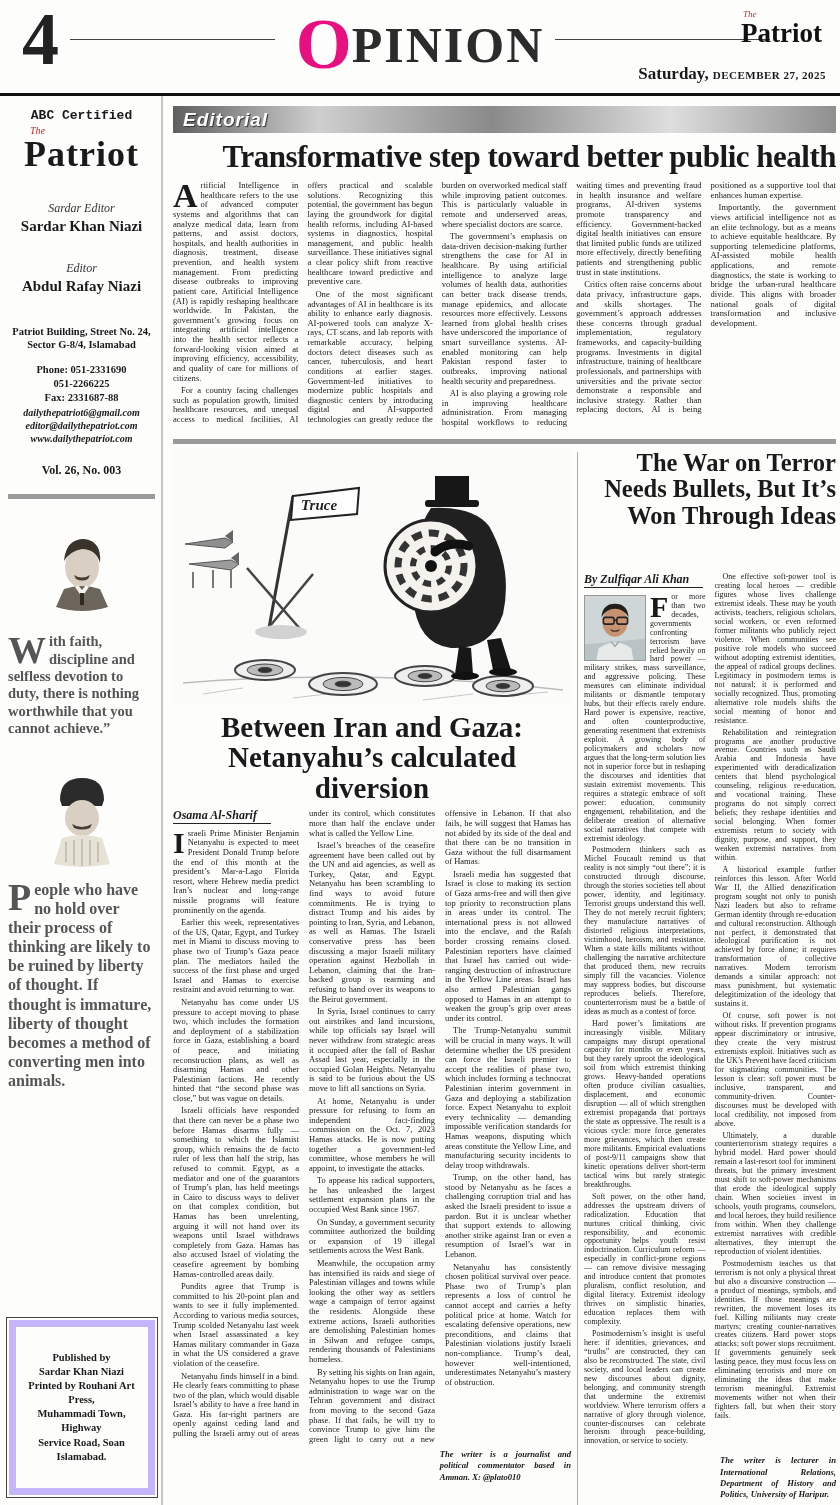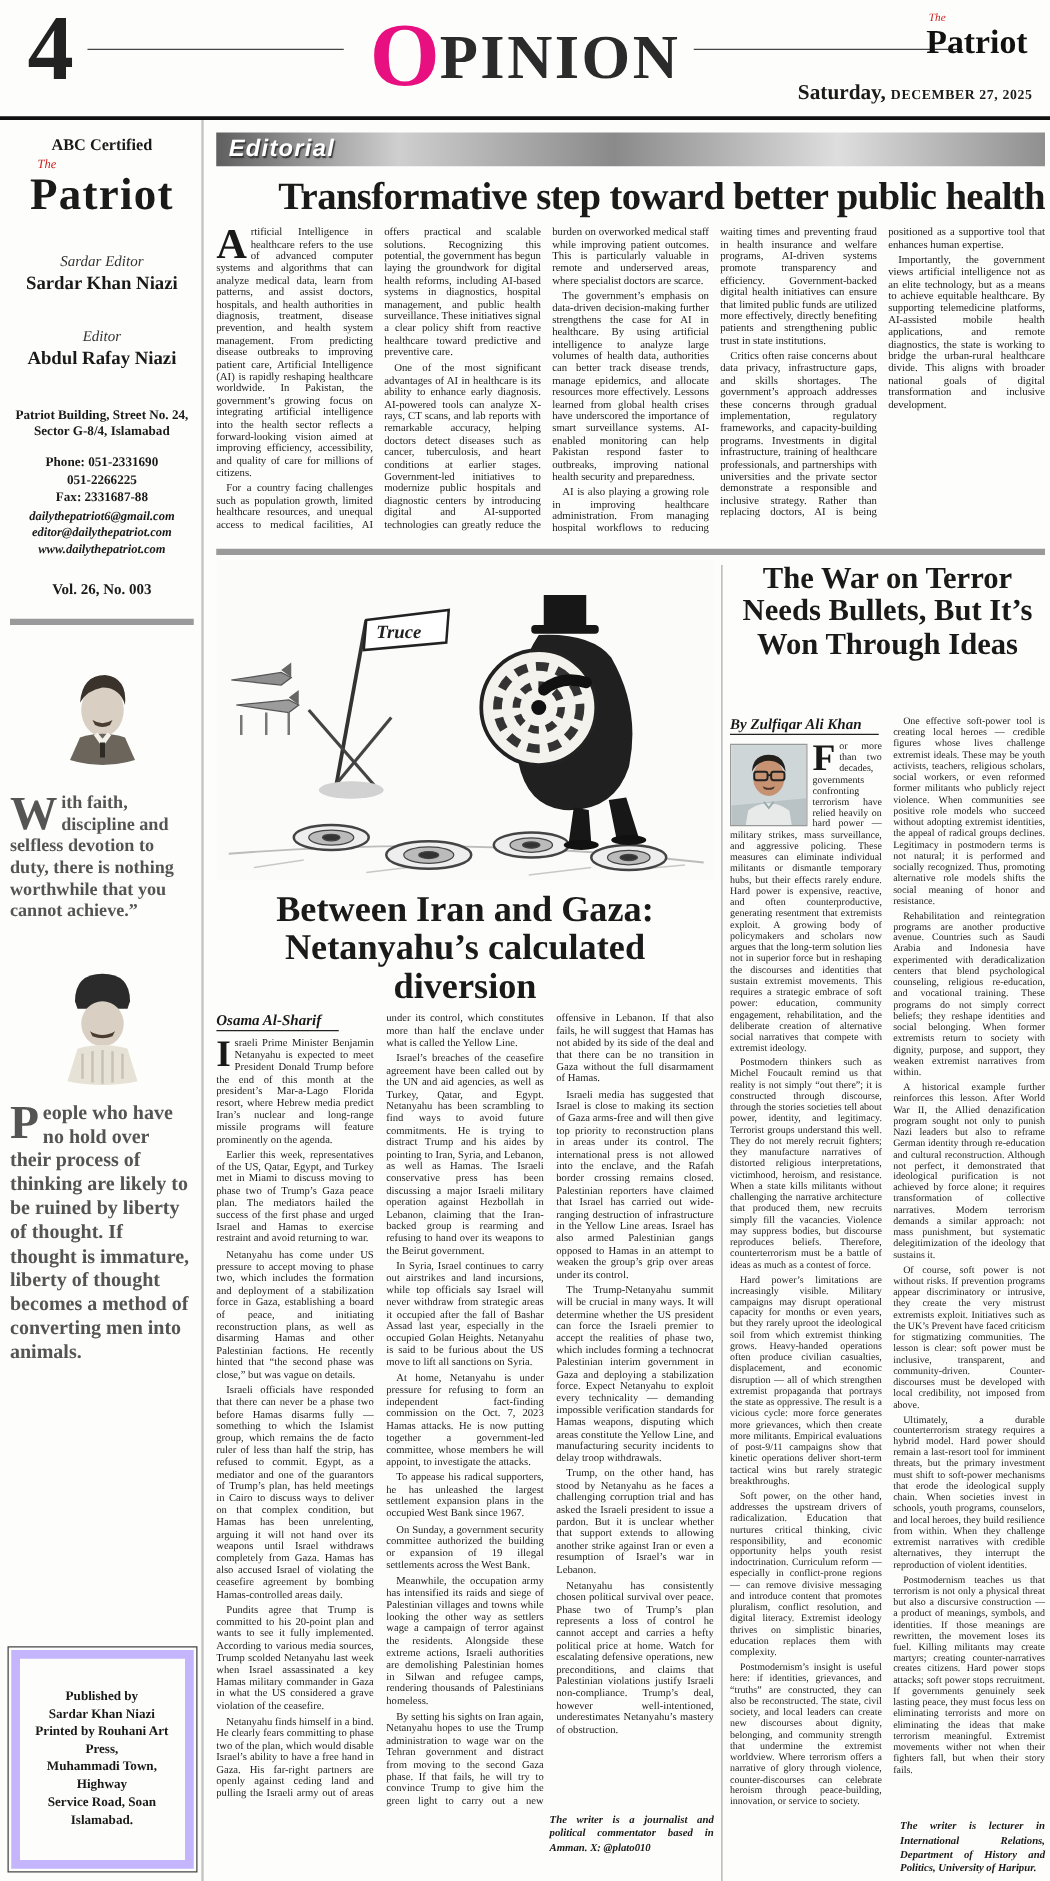--- a/index.html
+++ b/index.html
@@ -24,21 +24,21 @@
   .date-line { position:absolute; right:14px; top:64px;margin-left:38px; }
   .date-day { font-size:17px; font-weight:bold; }
   .date-rest { font-size:11px; font-weight:bold; letter-spacing:0.5px; }
   .black-rule { position:absolute; left:0; right:0; bottom:0; height:3px; background:#111; }
   
   .content { display:flex; height:1409px; }
   .sidebar { width:163px; flex:0 0 163px; border-right:2px solid #c6c6c6; padding:6px 6px 10px 8px;
              display:flex; flex-direction:column; align-items:center; text-align:center; }
   .main { flex:1; padding:10px 4px 0 10px; position:relative; }
   
-  .abc { font-family:Liberation Serif, serif; font-weight:bold; font-size:13px; margin-top:6px; }
+  .abc { font-family:Liberation Mono, monospace; font-weight:bold; font-size:13px; margin-top:6px; }
   .side-logo { position:relative; margin-top:10px; }
   .side-the { position:absolute; left:6px; top:-8px; color:#c22; font-size:10px; font-style:italic; }
   .side-logo-word { font-size:36px; font-weight:bold; letter-spacing:1px; }
   .ed-label { font-style:italic; font-size:12px; color:#333; margin-top:26px; }
   .ed-name { font-size:15px; font-weight:bold; margin-top:2px; }
   .addr { font-size:10.5px; font-weight:bold; margin-top:30px; line-height:1.25; }
   .contact { font-size:10.5px; font-weight:bold; margin-top:12px; line-height:1.3; }
   .emails { font-size:10px; font-weight:bold; font-style:italic; line-height:1.3; margin-top:2px; }
   .vol { font-size:12px; font-weight:bold; margin-top:18px; }
   .side-gray-rule { width:100%; height:5px; background:#9a9a9a; margin-top:16px; }
@@ -68,21 +68,21 @@
   .art1 { width:398px; flex:0 0 398px; }
   .vrule { width:1px; background:#aaa; margin:4px 6px 0 6px; }
   .art2 { flex:1; position:relative; }
   .cartoon { width:100%; height:256px; }
   .a1-head { font-size:29px; font-weight:bold; text-align:center; line-height:1.05; margin:4px 0 6px 0; }
   .a1-head span { display:block; }
   .byline { font-weight:bold; font-style:italic; font-size:12px; border-bottom:1px solid #222;
             display:inline-block; margin-bottom:5px; padding-right:14px; }
   .cols3 { column-count:3; column-gap:10px; height:636px; font-size:8.5px; line-height:1.13; overflow:hidden; }
   .cols3 p:first-of-type::first-letter { font-size:30px; line-height:0.85; }
-  .a2-head { font-size:24.5px; font-weight:bold; text-align:center; line-height:1.08; margin:2px 0 6px 0; }
+  .a2-head { font-size:24.5px; font-weight:bold; text-align:right; line-height:1.08; margin:2px 0 6px 0; }
   .cols2 { column-count:2; column-gap:9px; height:878px; font-size:8px; line-height:1.12; overflow:hidden;margin-top:44px; }
   .cols2 p:first-of-type::first-letter { font-size:30px; line-height:0.85; }
   .author-photo { float:left; width:62px; height:66px; margin:2px 4px 2px 0; border:1px solid #999; }
   .footer-note { font-style:italic; font-weight:bold; font-size:8.6px; line-height:1.3;
                  width:46%; margin-left:auto; margin-top:4px; text-align:justify; }
   .fn1 { width:33%; }
   .art2-endrule { border-bottom:1px solid #999; margin-top:8px; }
 </style>
 </head>
 <body>

